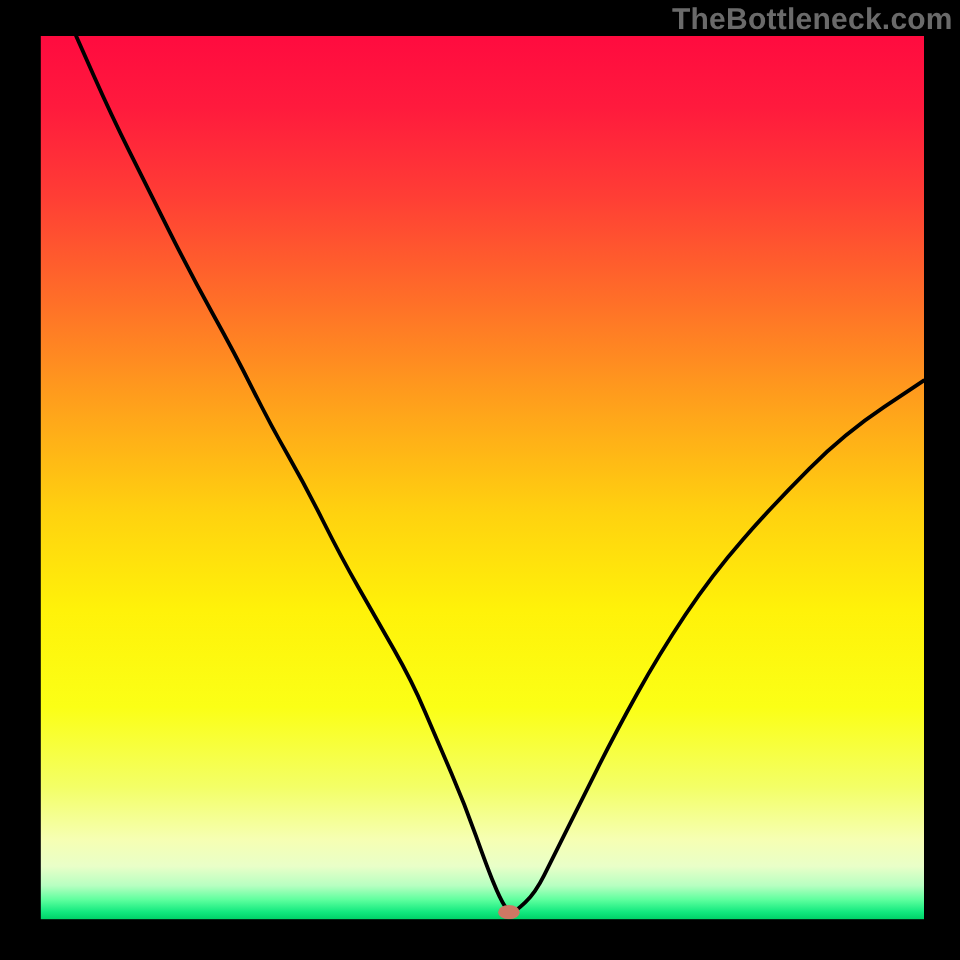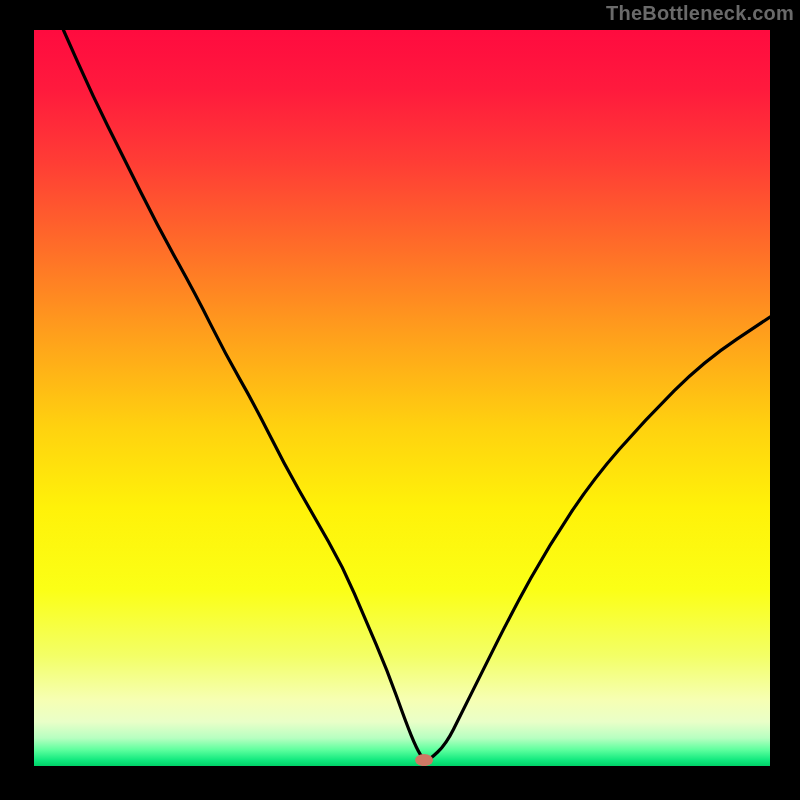--- a/index.html
+++ b/index.html
@@ -14,21 +14,21 @@
   .frame {
     position: relative;
     width: 800px;
     height: 800px;
     background: #000;
   }
   .attribution {
     position: absolute;
     top: 2px;
     right: 6px;
-    font-size: 20px;
+    font-size: 25px;
     font-weight: 600;
     color: #6a6a6a;
     letter-spacing: 0.2px;
     z-index: 3;
   }
   svg {
     display: block;
   }
 </style>
 </head>

